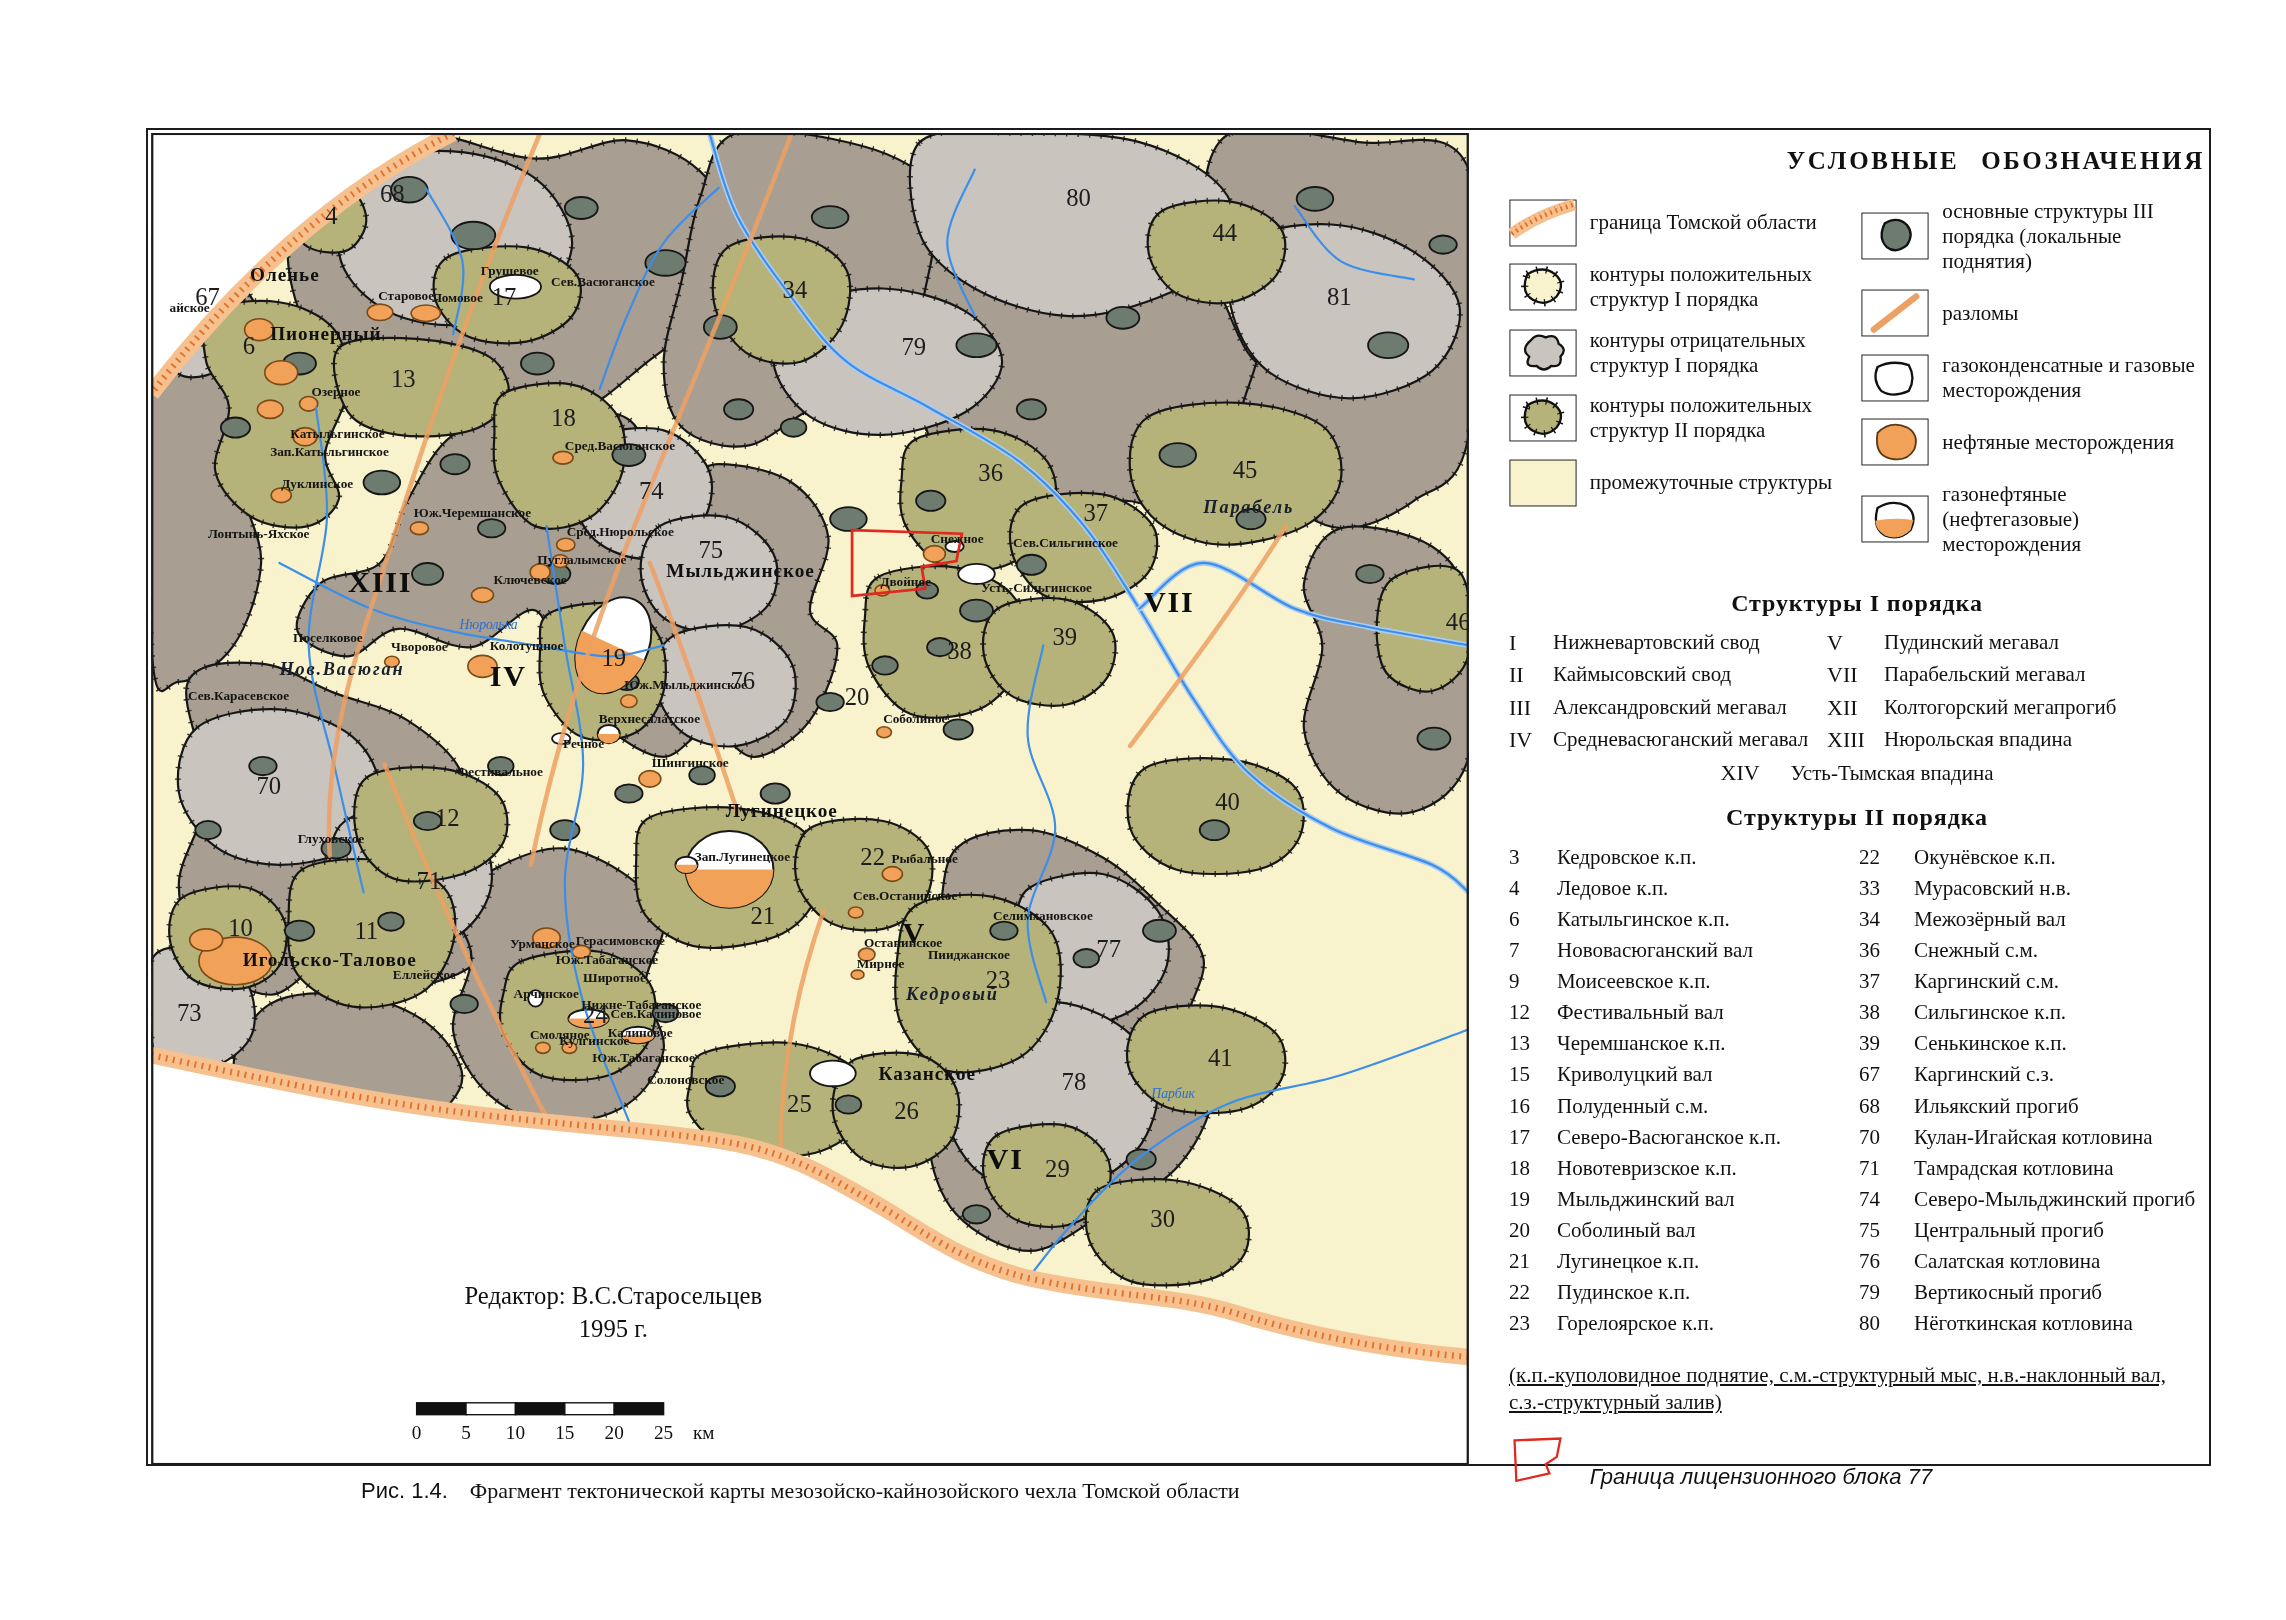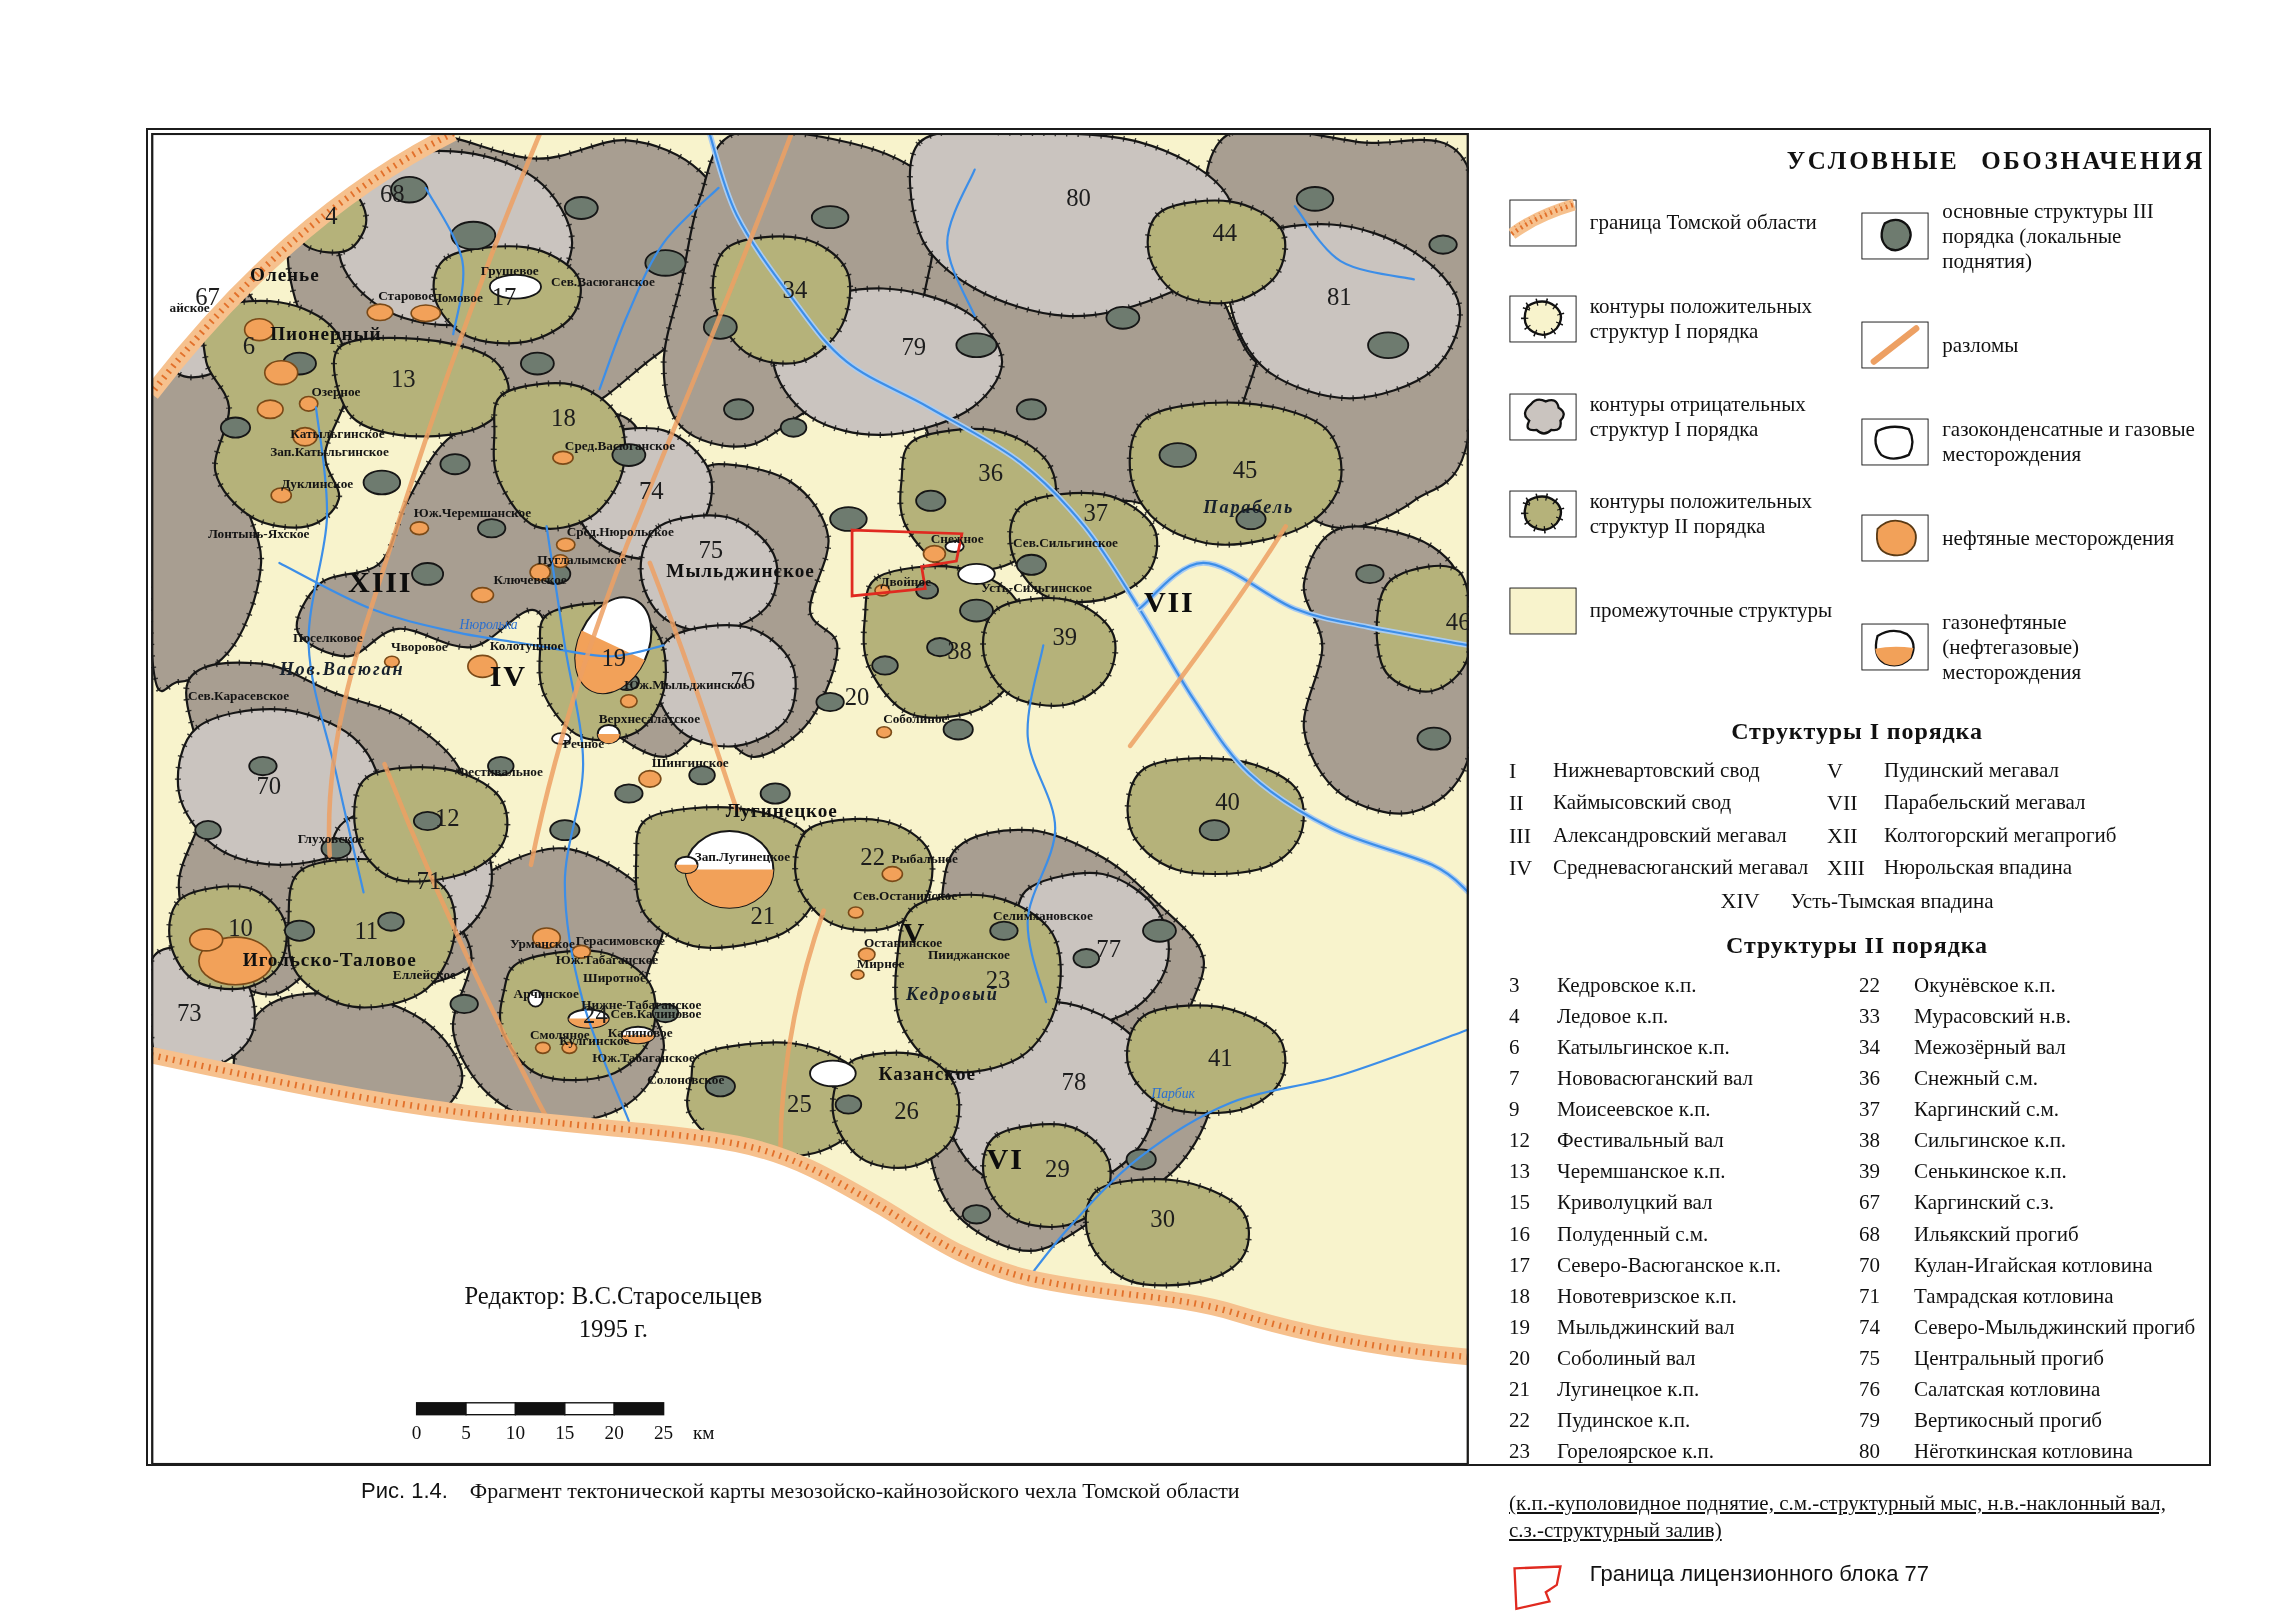--- a/index.html
+++ b/index.html
@@ -16,32 +16,32 @@
   .big{font:bold 21px "Liberation Serif",serif;fill:#101010;letter-spacing:1px;}
   .bigi{font:bold italic 20px "Liberation Serif",serif;fill:#17202c;letter-spacing:2px;}
   .river{font:italic 15px "Liberation Serif",serif;fill:#2a6fd0;}
   .edit{font:27px "Liberation Serif",serif;fill:#101010;}
   .scl{font:21px "Liberation Serif",serif;fill:#101010;}
   
   #legend{position:absolute;left:1361px;top:11px;width:696px;}
   .ltitle{font-weight:bold;font-size:25px;text-align:right;letter-spacing:2.7px;
           word-spacing:12.8px;margin:5.5px 0 24px 0;}
   #symcols{display:flex;gap:12.8px;}
-  .symcol{display:flex;flex-direction:column;gap:32px;}
+  .symcol{display:flex;flex-direction:column;}
   .lrow{display:flex;align-items:center;margin-bottom:15.5px;}
   .sym{width:68px;height:48px;flex:0 0 68px;margin-right:12.8px;}
   .ltxt{font-size:21px;line-height:25px;}
   .stitle{font-weight:bold;font-size:24px;text-align:center;margin:18.3px 0 12.8px 0;letter-spacing:0.9px;}
   .s1grid{display:grid;grid-template-columns:44px 274px 57px 302px;row-gap:6.4px;font-size:21px;}
   .s1grid .n{font-size:22px;}
   .scenter{text-align:center;font-size:21px;margin-top:6.4px;}
   .scenter .n{margin-right:25.6px;font-size:22px;}
   .s2grid{display:grid;grid-template-columns:48px 302px 55px 292px;row-gap:4.6px;font-size:21px;line-height:26.5px;}
   .note{font-size:21px;line-height:27.4px;margin-top:25px;text-decoration:underline;}
-  .licrow{display:flex;align-items:flex-start;margin-top:16.4px;}
+  .licrow{display:flex;align-items:flex-end;margin-top:16.4px;font-style:italic;}
   .licrow .sym{height:57px;}
   .lictxt{font-size:22px;font-family:"Liberation Sans",sans-serif;}
   #caption{position:absolute;left:361px;top:1478px;font-size:22px;}
   #caption .pfx{font-family:"Liberation Sans",sans-serif;margin-right:16.4px;}
 </style>
 </head>
 <body>
 
 <div id="page">
   <div id="frame">

